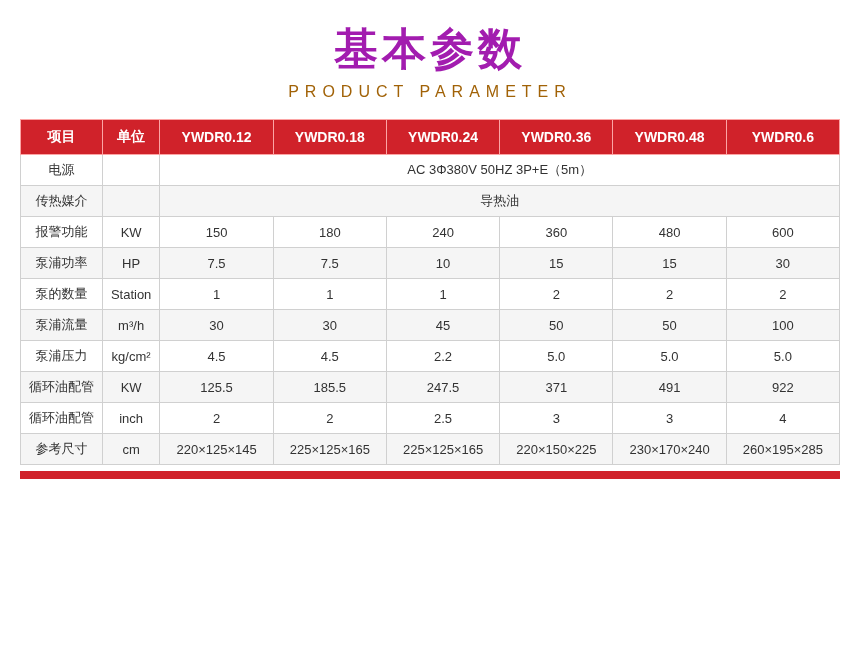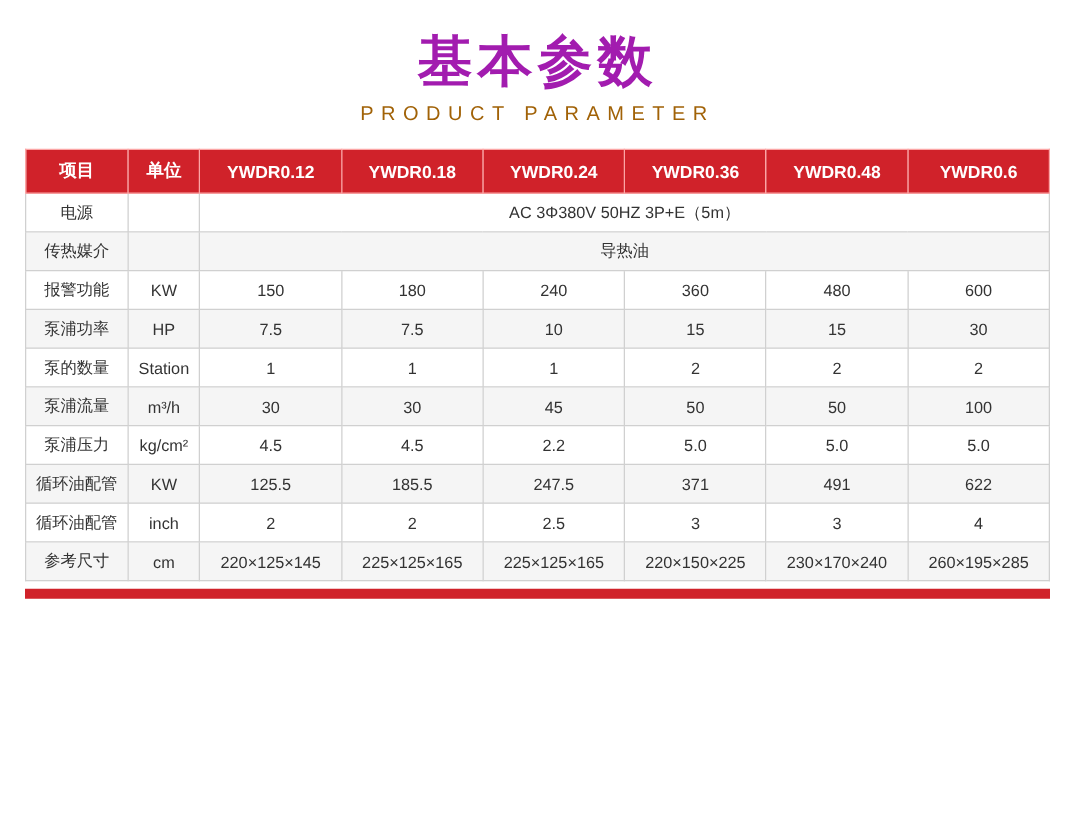--- a/index.html
+++ b/index.html
@@ -162,21 +162,21 @@
         <td>5.0</td>
       </tr>
       <tr>
         <td>循环油配管</td>
         <td>KW</td>
         <td>125.5</td>
         <td>185.5</td>
         <td>247.5</td>
         <td>371</td>
         <td>491</td>
-        <td>622</td>
+        <td>922</td>
       </tr>
       <tr>
         <td>循环油配管</td>
         <td>inch</td>
         <td>2</td>
         <td>2</td>
         <td>2.5</td>
         <td>3</td>
         <td>3</td>
         <td>4</td>

